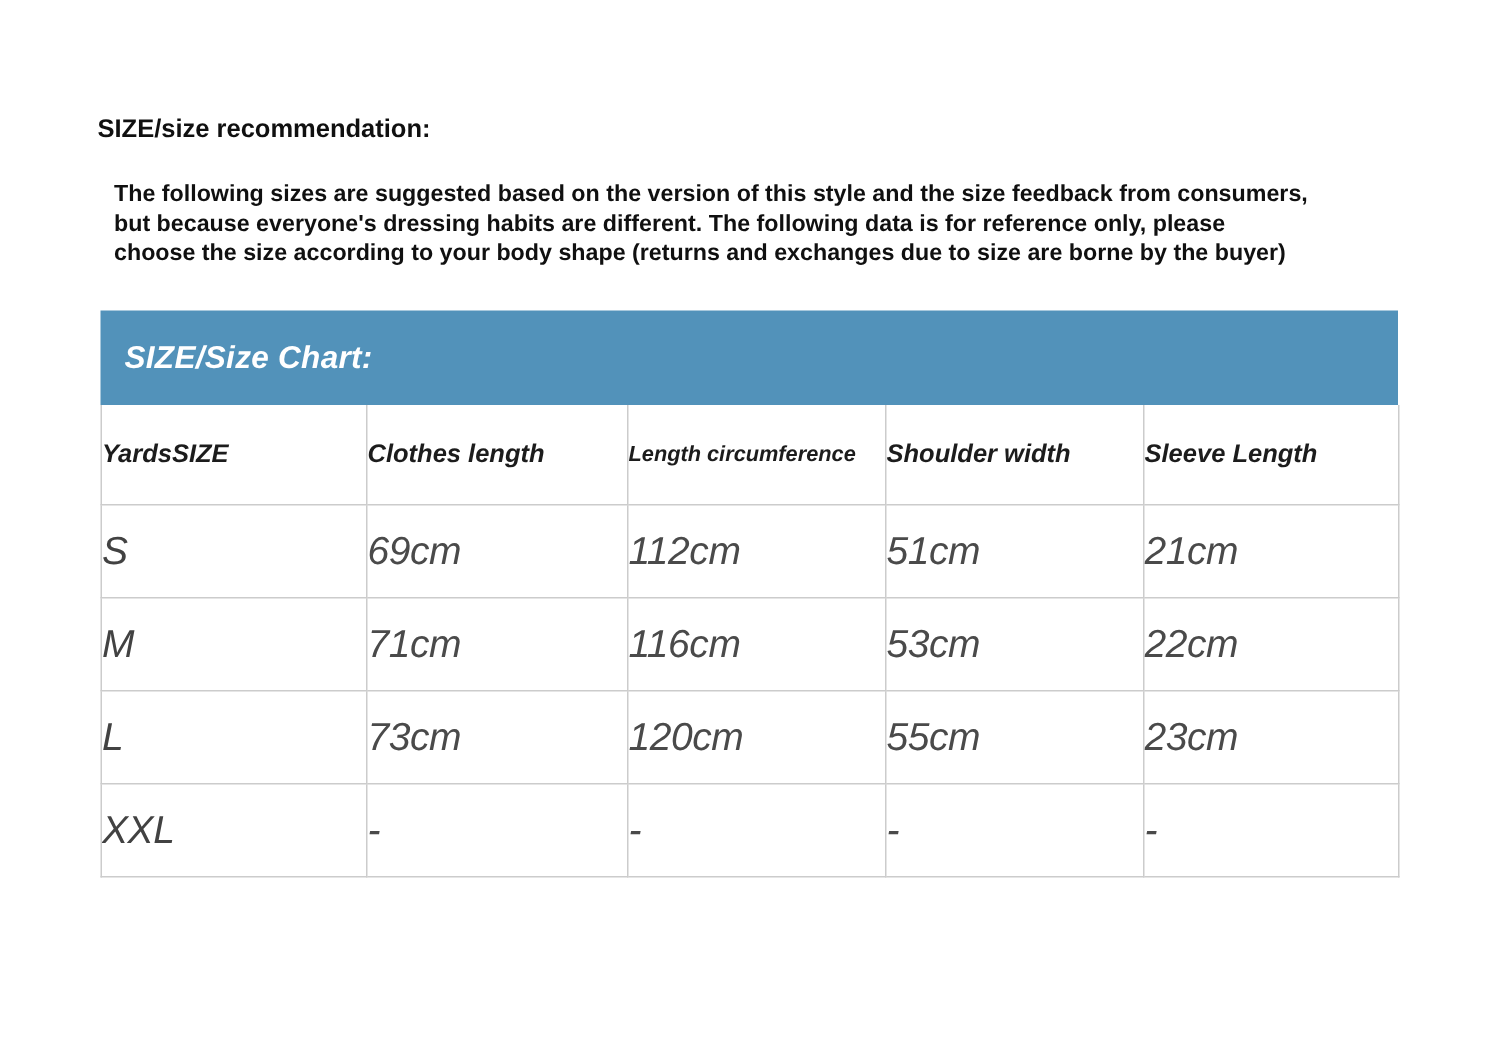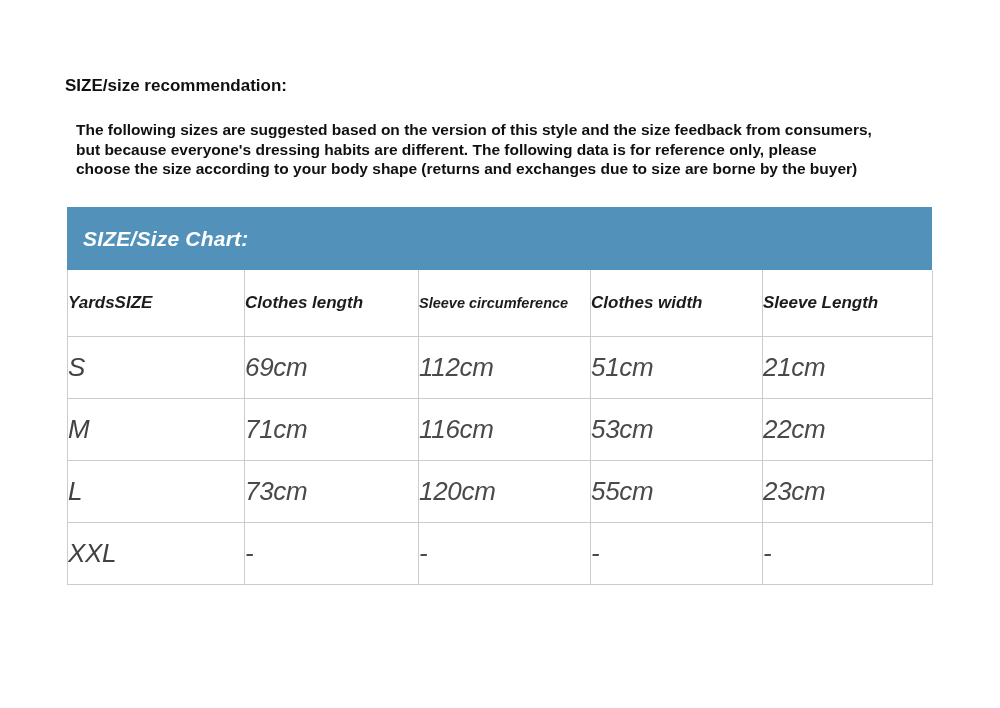--- a/index.html
+++ b/index.html
@@ -83,22 +83,22 @@
         <col style="width:177px">
         <col style="width:174px">
         <col style="width:172px">
         <col style="width:172px">
         <col style="width:170px">
       </colgroup>
       <thead>
         <tr>
           <th>YardsSIZE</th>
           <th>Clothes length</th>
-          <th class="small">Sleeve circumference</th>
-          <th>Clothes width</th>
+          <th class="small">Length circumference</th>
+          <th>Shoulder width</th>
           <th>Sleeve Length</th>
         </tr>
       </thead>
       <tbody>
         <tr>
           <td class="size-cell">S</td>
           <td>69cm</td>
           <td>112cm</td>
           <td>51cm</td>
           <td>21cm</td>

